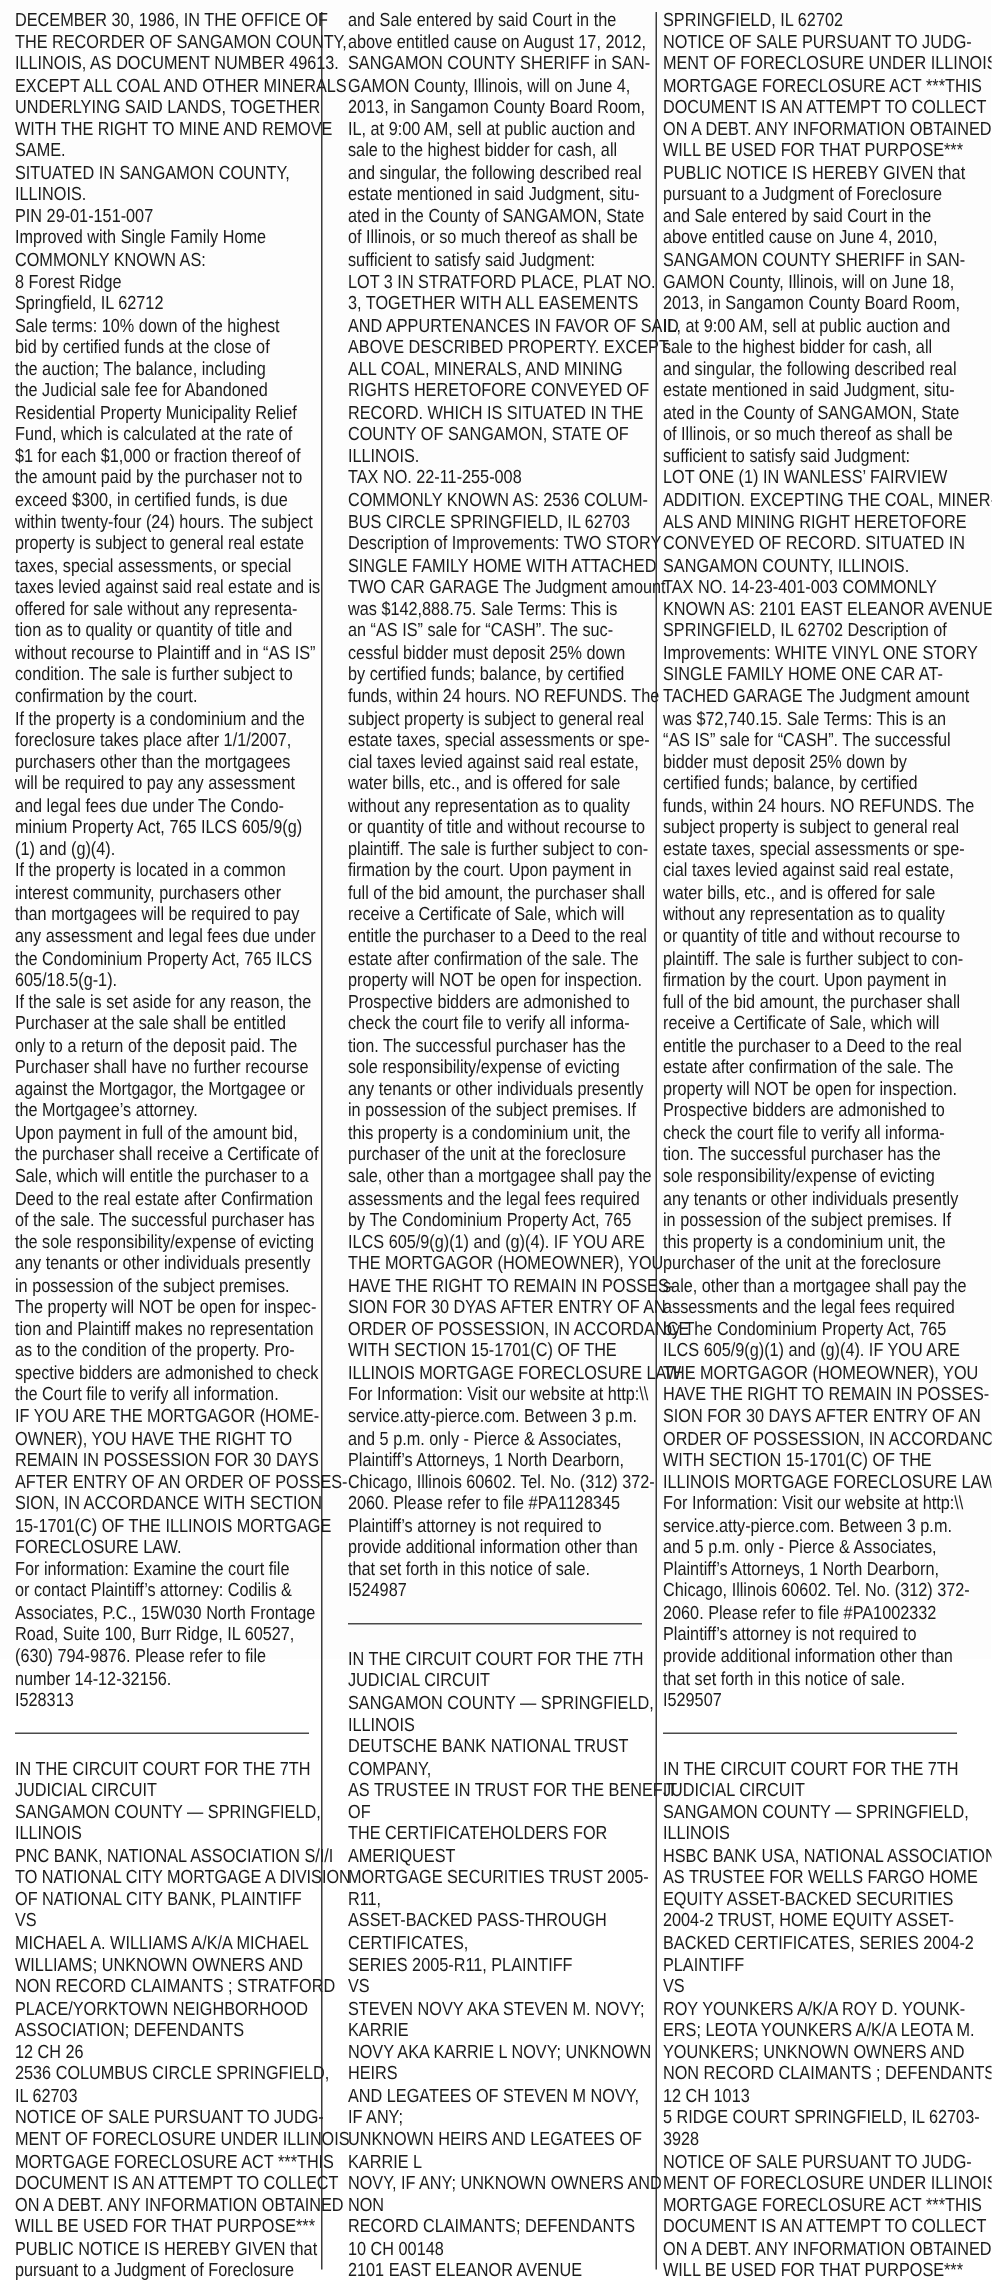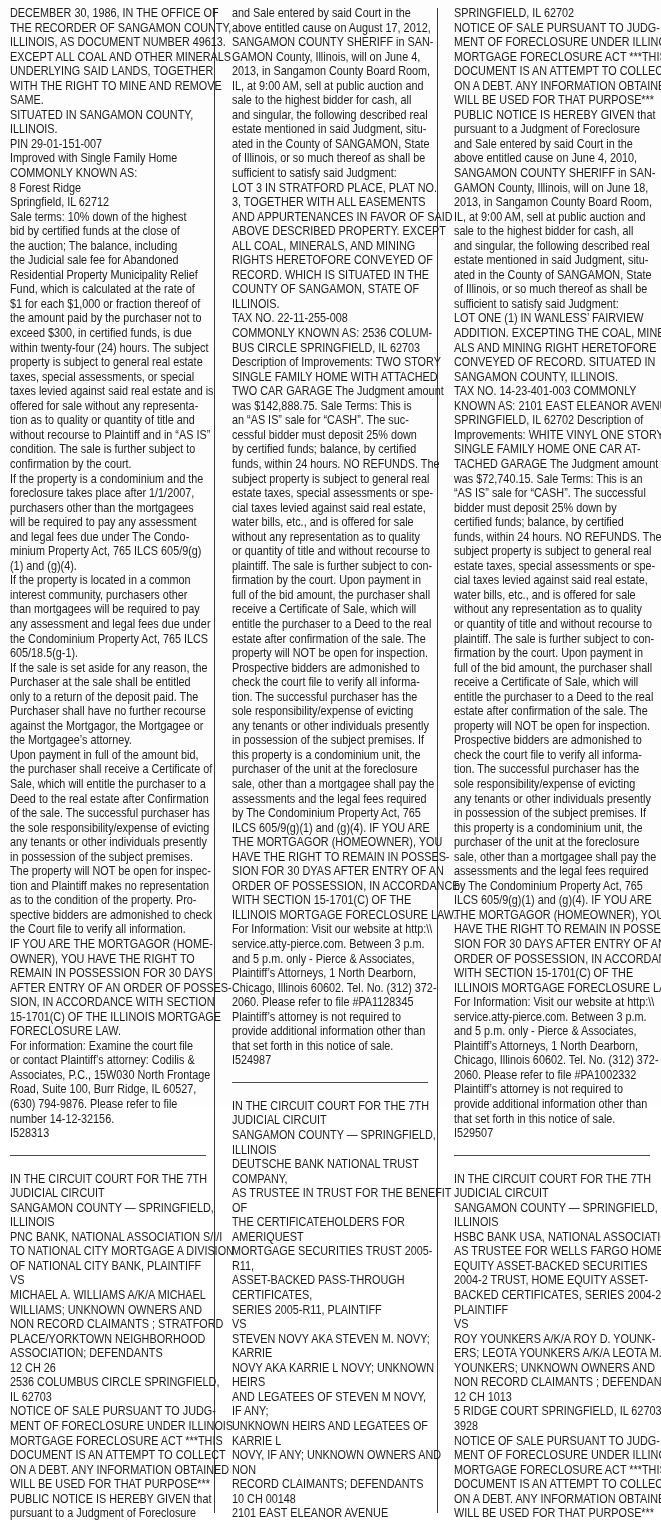--- a/index.html
+++ b/index.html
@@ -1,21 +1,21 @@
 <!DOCTYPE html>
 <html><head>
 <meta charset="utf-8">
 <style>
   html, body { margin:0; padding:0; background:#ffffff; }
   body { width:661px; height:1521px; overflow:hidden; position:relative; }
   .page { position:absolute; left:0; top:0; width:661px; height:1106px; background:#fdfdfd; }
   .col { position:absolute; top:6px; }
   .col1 { left:10px; width:200px; }
   .col2 { left:232px; width:200px; }
-  .col3 { left:454px; width:200px; }
+  .col3 { left:442px; width:200px; }
   .vrule { position:absolute; top:0; width:1px; background:#3a3a3a; }
   .vr1 { left:214px; top:8px; height:1505px; }
   .vr2 { left:437px; top:8px; height:1505px; }
   .line {
     font-family: "Liberation Sans", sans-serif;
     font-size: 12.6px;
     line-height: 14.55px;
     height: 14.55px;
     color: #1c1c1c;
     white-space: nowrap;

